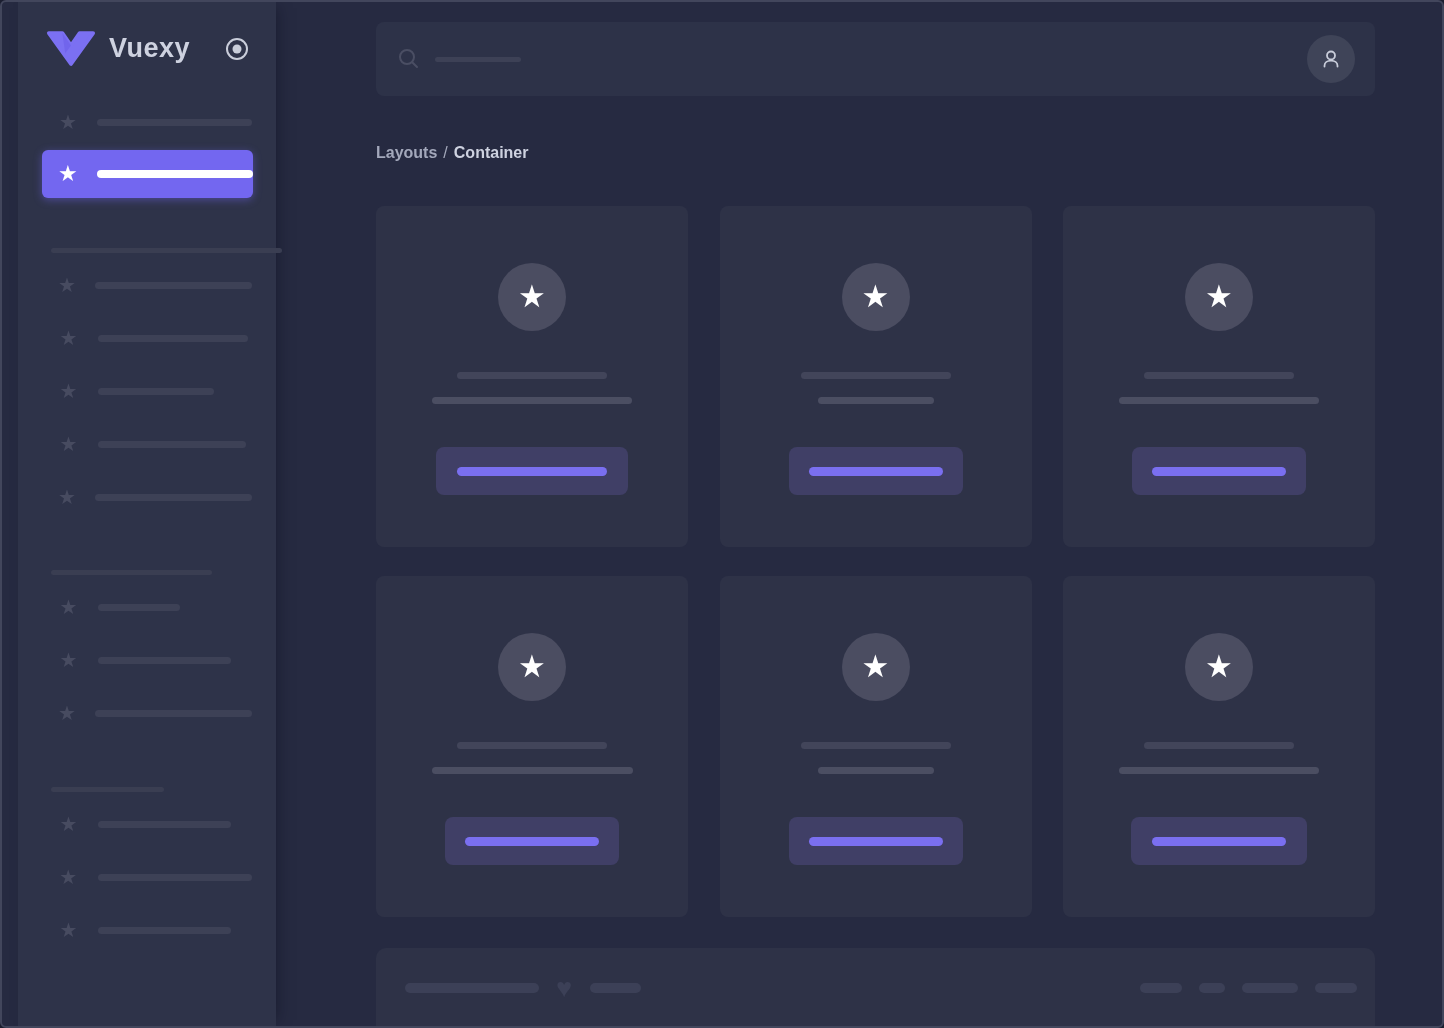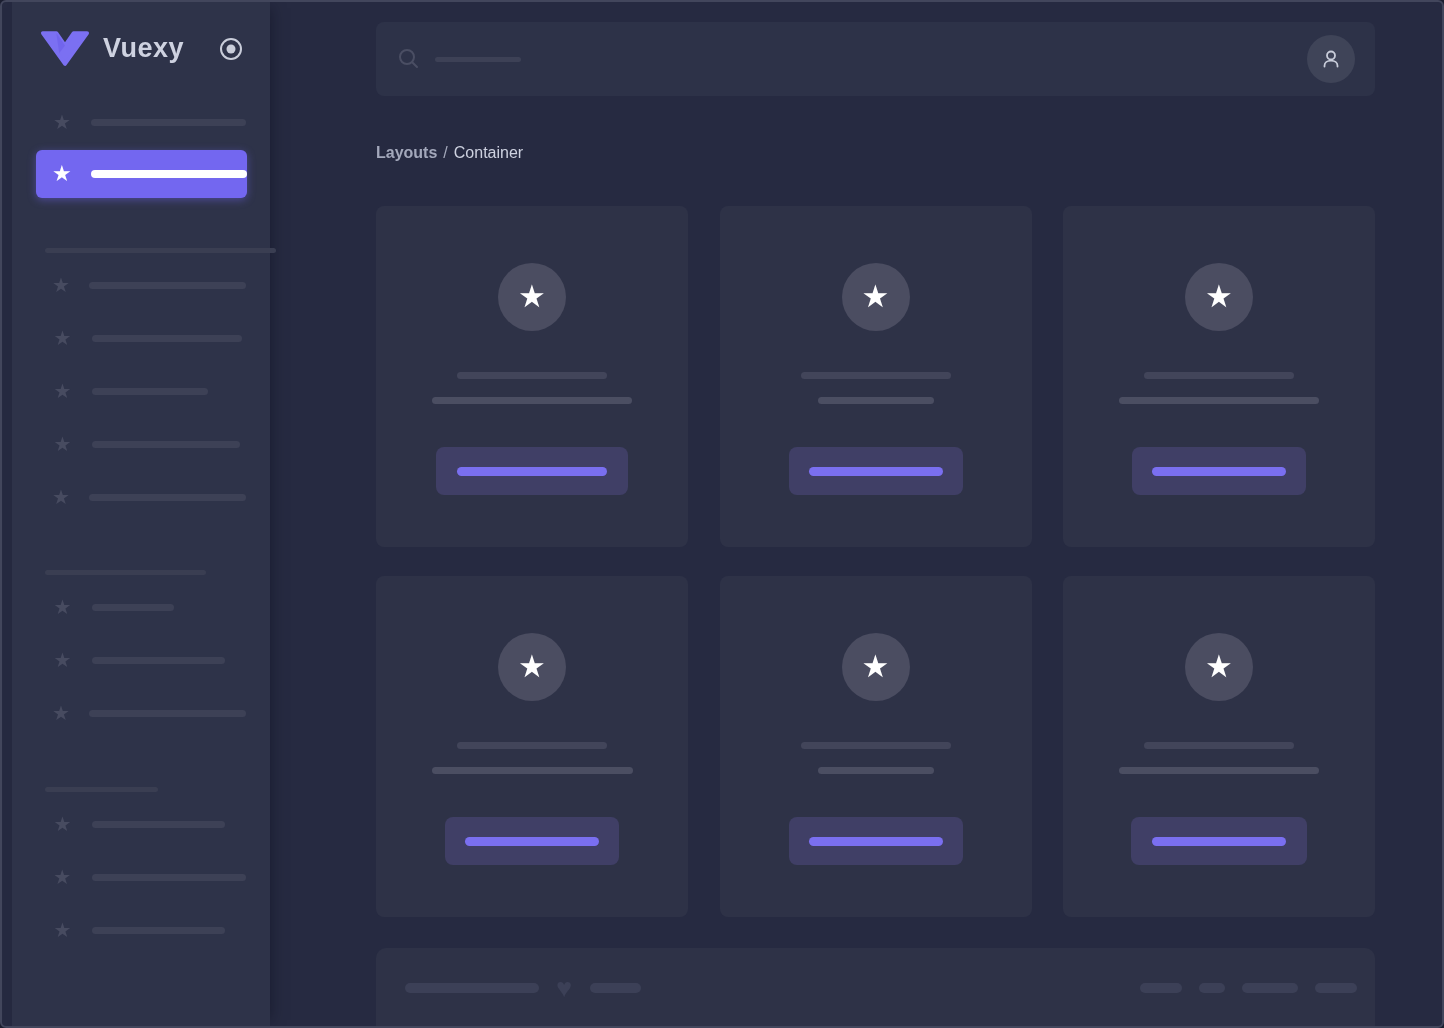--- a/index.html
+++ b/index.html
@@ -12,21 +12,21 @@
   }
   *{margin:0;padding:0;box-sizing:border-box;}
   html,body{background:#1b1e30;}
   body{font-family:"Liberation Sans","DejaVu Sans",sans-serif;}
   .frame{
     position:relative;width:1444px;height:1028px;background:var(--bg-main);
     border:2px solid var(--frame-border);border-radius:6px;overflow:hidden;
   }
   
   .sidebar{
-    position:absolute;left:10px;top:0;bottom:0;width:258px;background:var(--bg-panel);
+    position:absolute;left:16px;top:0;bottom:0;width:258px;background:var(--bg-panel);
     box-shadow:6px 0 14px -6px rgba(10,12,26,.5);
   }
   .logo-row{position:absolute;top:28px;left:28px;right:26px;display:flex;align-items:center;}
   .brand-text{margin-left:13px;font-size:27px;font-weight:bold;letter-spacing:.5px;color:var(--text-bright);}
   .nav-toggle{margin-left:auto;width:26px;height:26px;cursor:pointer;}
   .nav-row{position:absolute;left:24px;right:24px;height:24px;display:flex;align-items:center;cursor:pointer;}
   .nav-star{display:inline-block;width:21px;margin-left:16px;font-size:20px;line-height:1;color:var(--star-dim);text-align:center;}
   .skel-bar{height:7px;border-radius:3.5px;background:var(--bar-dim);}
   .nav-bar{margin-left:19px;}
   .nav-active{
@@ -44,21 +44,21 @@
     background:var(--bg-search);display:flex;align-items:center;padding:0 20px 0 22px;cursor:text;
   }
   .search-placeholder{margin-left:15px;height:5px;border-radius:2.5px;background:var(--bar-dim);}
   .avatar-btn{
     margin-left:auto;width:48px;height:48px;border-radius:50%;background:var(--avatar-bg);
     display:flex;align-items:center;justify-content:center;cursor:pointer;
   }
   .breadcrumb{position:absolute;left:64px;top:142px;font-size:16px;color:var(--text-dim);}
   .breadcrumb .bc-parent{cursor:pointer;font-weight:bold;}
   .breadcrumb .bc-sep{margin:0 6px;}
-  .breadcrumb .bc-current{color:var(--text-bright);font-weight:normal;}
+  .breadcrumb .bc-current{color:var(--text-bright);font-weight:bold;}
   .cards{
     position:absolute;left:64px;top:204px;width:999px;
     display:flex;flex-wrap:wrap;justify-content:space-between;row-gap:29px;
   }
   .card{
     width:312px;height:341px;border-radius:8px;background:var(--bg-card);
     display:flex;flex-direction:column;align-items:center;
   }
   .card-avatar{
     margin-top:57px;width:68px;height:68px;border-radius:50%;background:var(--circle-bg);

